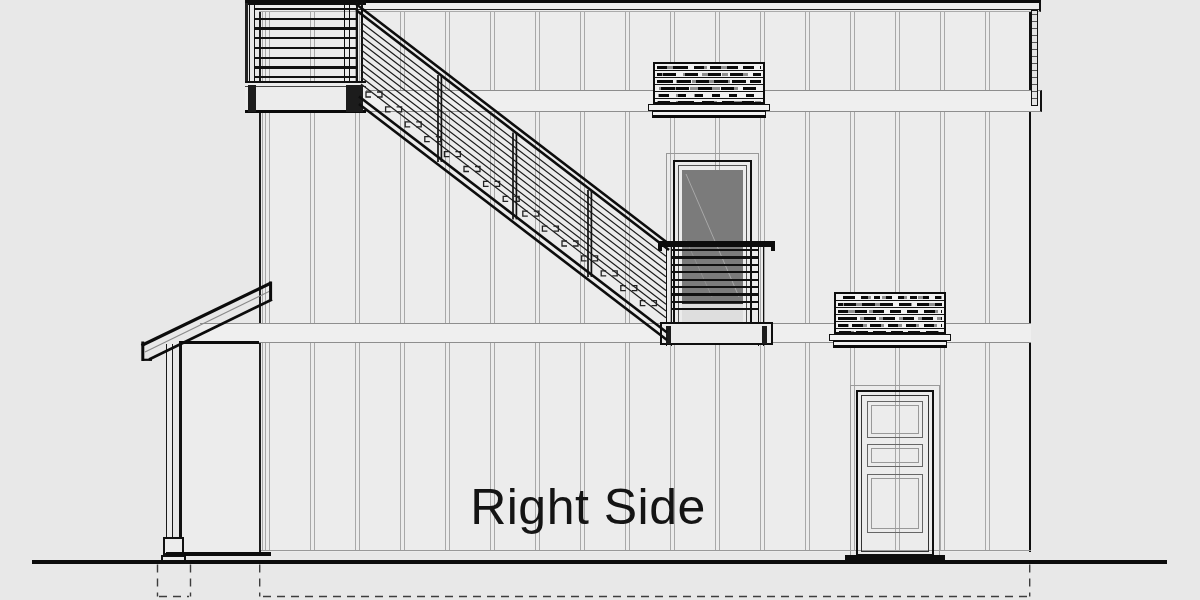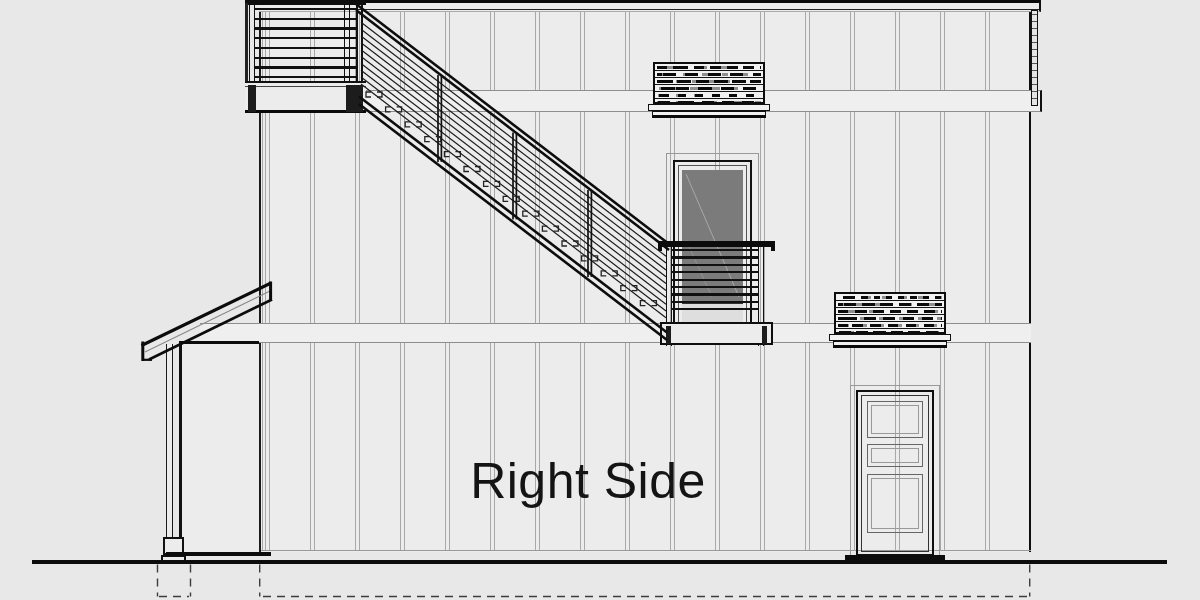--- a/index.html
+++ b/index.html
@@ -71,21 +71,21 @@
   
   .edoor{left:850px;top:385px;width:90px;height:173px;}
   .edoor-trim{left:0;top:0;width:90px;height:173px;border:1.2px solid #999;border-bottom:none;}
   .edoor-frame{left:6px;top:5px;width:78px;height:166px;border:2.5px solid #0f0f0f;}
   .edoor-slab{left:11px;top:10px;width:68px;height:157px;border:1.5px solid #333;}
   .panel{border:1.2px solid #666;}
   .panel-inner{position:absolute;left:3px;top:3px;right:3px;bottom:3px;border:1px solid #999;}
   .threshold{left:-5px;top:170px;width:100px;height:6px;background:#0c0c0c;}
 
   .ground{left:32px;top:560px;width:1135px;height:3.6px;background:#0c0c0c;}
-  .label{left:453px;top:452px;width:270px;height:62px;font-size:50px;color:#141414;
+  .label{left:453px;top:478px;width:270px;height:62px;font-size:50px;color:#141414;
          text-align:center;letter-spacing:0.5px;white-space:nowrap;}
   .overlay{left:0;top:0;width:1200px;height:600px;pointer-events:none;}
   .rail-line{position:absolute;left:0;background:#111;}
 </style>
 </head>
 <body>
 
 <div class="canvas">
 
   <div class="abs wall">

